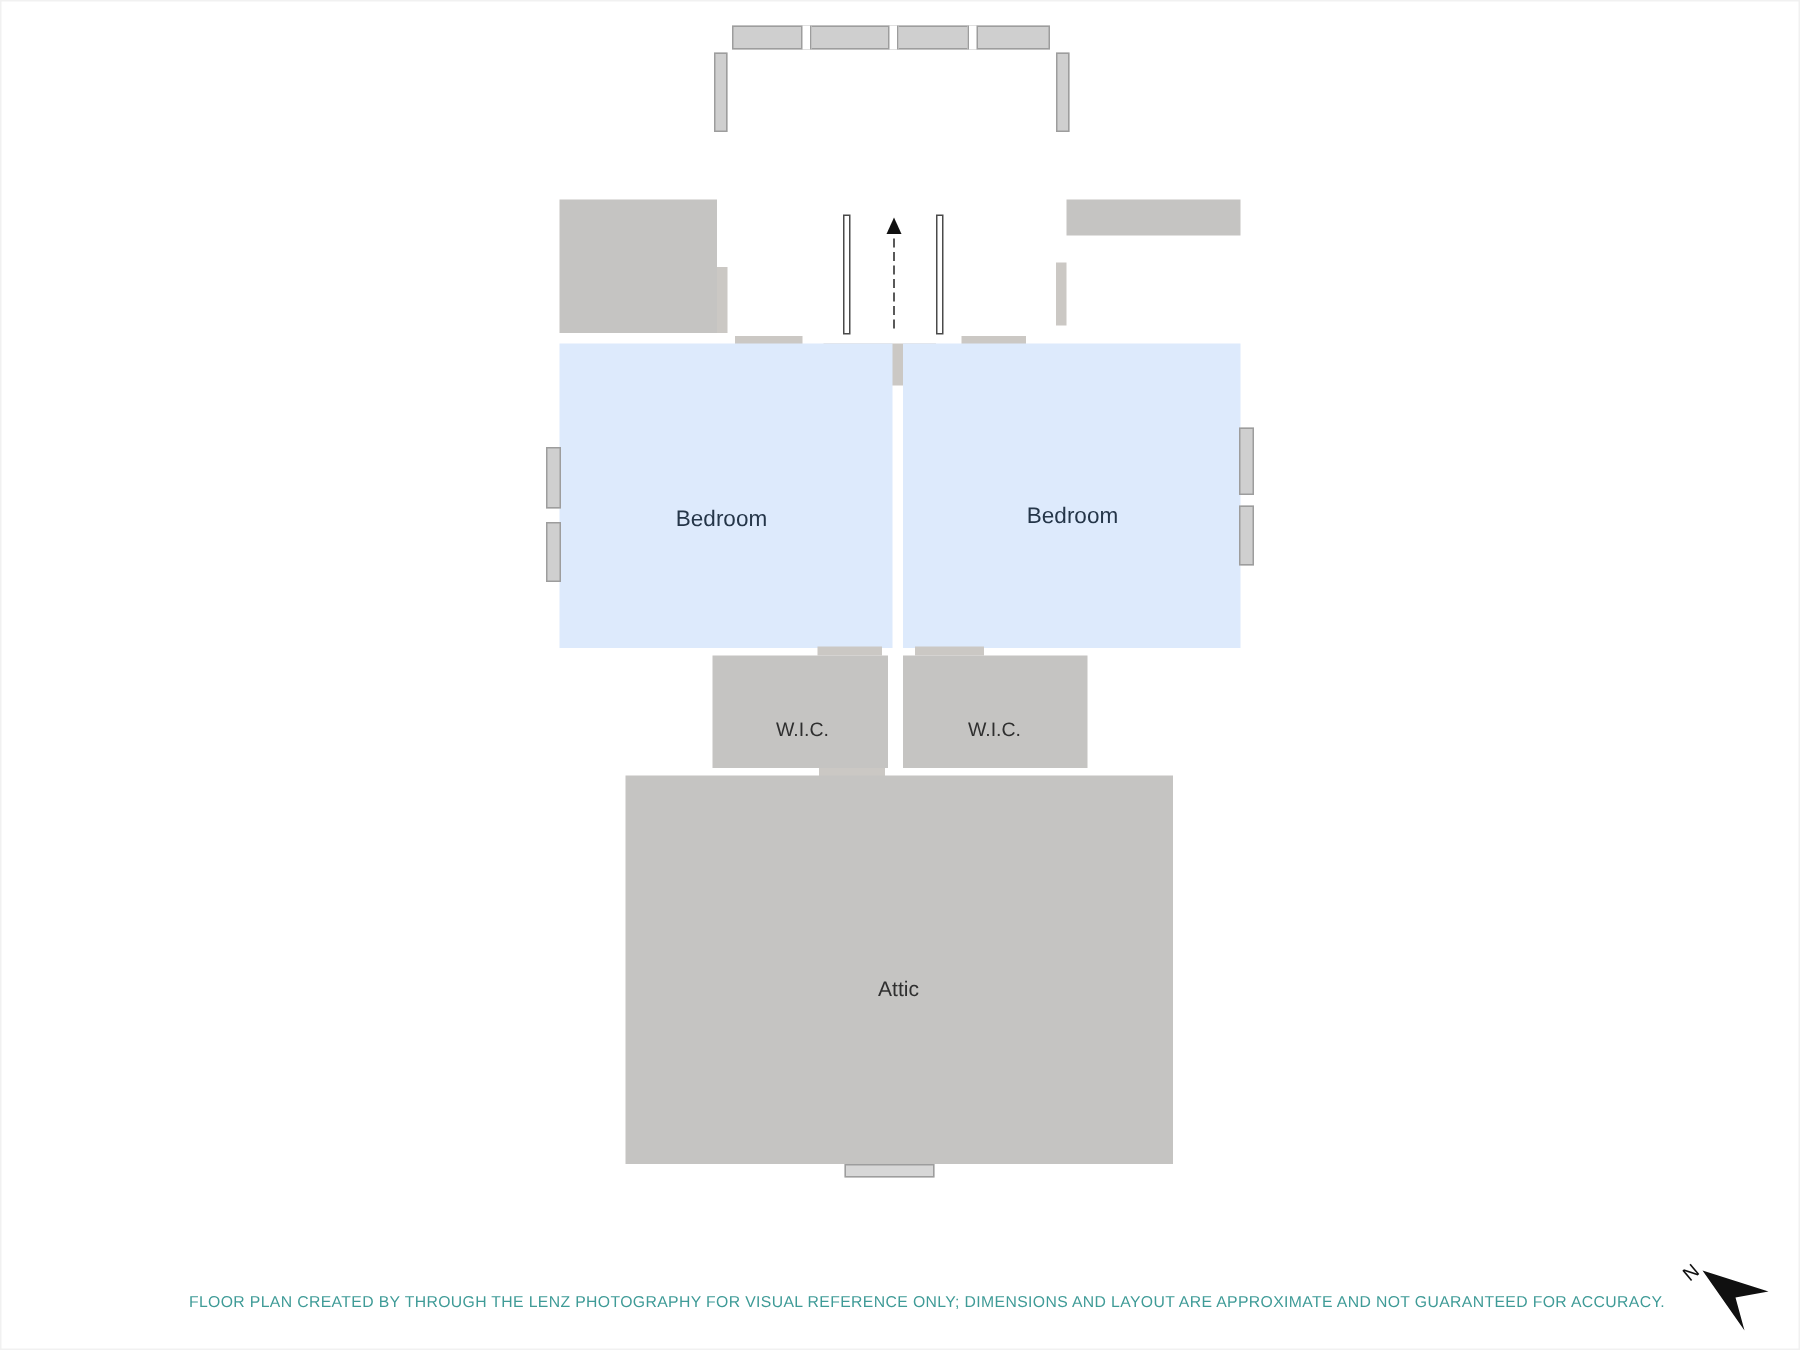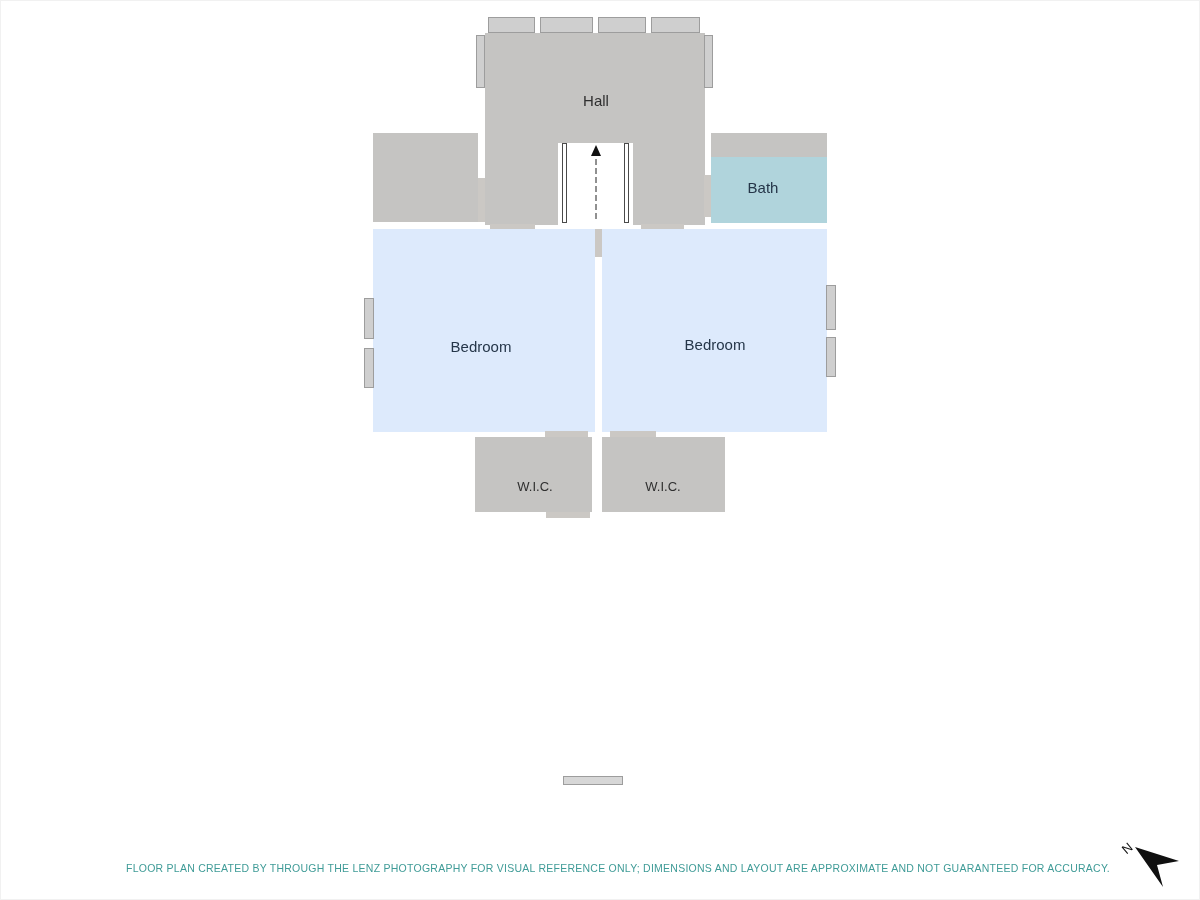--- a/index.html
+++ b/index.html
@@ -52,35 +52,29 @@
 <body>
 
 <div class="canvas">
 
   <div class="win" style="left:488px;top:17px;width:212px;height:16px;">
     <span class="win-div" style="left:45px;"></span>
     <span class="win-div" style="left:103px;"></span>
     <span class="win-div" style="left:156px;"></span>
   </div>
 
-  <div class="room gray" style="left:485px;top:33px;width:220px;height:192px;">
-    <span class="room-label" style="left:111px;top:67px;">Hall</span>
-  </div>
 
   <div class="win" style="left:476px;top:35px;width:9px;height:53px;"></div>
   <div class="win" style="left:704px;top:35px;width:9px;height:53px;"></div>
 
   <div class="room gray" style="left:373px;top:133px;width:105px;height:89px;"></div>
   <div class="bar" style="left:478px;top:178px;width:7px;height:44px;"></div>
   <div class="bar" style="left:704px;top:175px;width:7px;height:42px;"></div>
 
   <div class="room gray" style="left:711px;top:133px;width:116px;height:24px;"></div>
-  <div class="room teal" style="left:711px;top:157px;width:116px;height:66px;">
-    <span class="room-label navy" style="left:52px;top:30px;">Bath</span>
-  </div>
 
   <div class="stairwell" style="left:558px;top:143px;width:75px;height:82px;">
     <span class="rail" style="left:4px;"></span>
     <span class="rail" style="left:66px;"></span>
     <svg width="75" height="82" viewBox="0 0 75 82" style="position:absolute;left:0;top:0;">
       <line x1="38" y1="76" x2="38" y2="12" stroke="#222" stroke-width="1" stroke-dasharray="6,3"></line>
       <polygon points="38,2 33,13 43,13" fill="#111"></polygon>
     </svg>
   </div>
 
@@ -106,20 +100,23 @@
   <div class="bar" style="left:610px;top:431px;width:46px;height:6px;"></div>
 
   <div class="room gray" style="left:475px;top:437px;width:117px;height:75px;">
     <span class="room-label" style="left:60px;top:49px;font-size:13px;">W.I.C.</span>
   </div>
   <div class="room gray" style="left:602px;top:437px;width:123px;height:75px;">
     <span class="room-label" style="left:61px;top:49px;font-size:13px;">W.I.C.</span>
   </div>
   <div class="bar" style="left:546px;top:512px;width:44px;height:6px;"></div>
 
+  <div class="room gray" style="left:417px;top:517px;width:365px;height:259px;">
+    <span class="room-label" style="left:182px;top:142px;font-size:14px;">Attic</span>
+  </div>
   <div class="win" style="left:563px;top:776px;width:60px;height:9px;background:#d7d7d7;"></div>
 
   <svg class="abs" style="left:1115px;top:833px;" width="75" height="62" viewBox="0 0 75 62">
     <polygon points="20,14 64,28 42,32 48,54" fill="#101010"></polygon>
     <text x="8" y="20" font-size="13" fill="#101010" font-family="Liberation Sans, sans-serif" transform="rotate(-40 12 16)">N</text>
   </svg>
 
   <div class="footer" style="top:862px;">FLOOR PLAN CREATED BY THROUGH THE LENZ PHOTOGRAPHY FOR VISUAL REFERENCE ONLY; DIMENSIONS AND LAYOUT ARE APPROXIMATE AND NOT GUARANTEED FOR ACCURACY.</div>
 
 </div>

